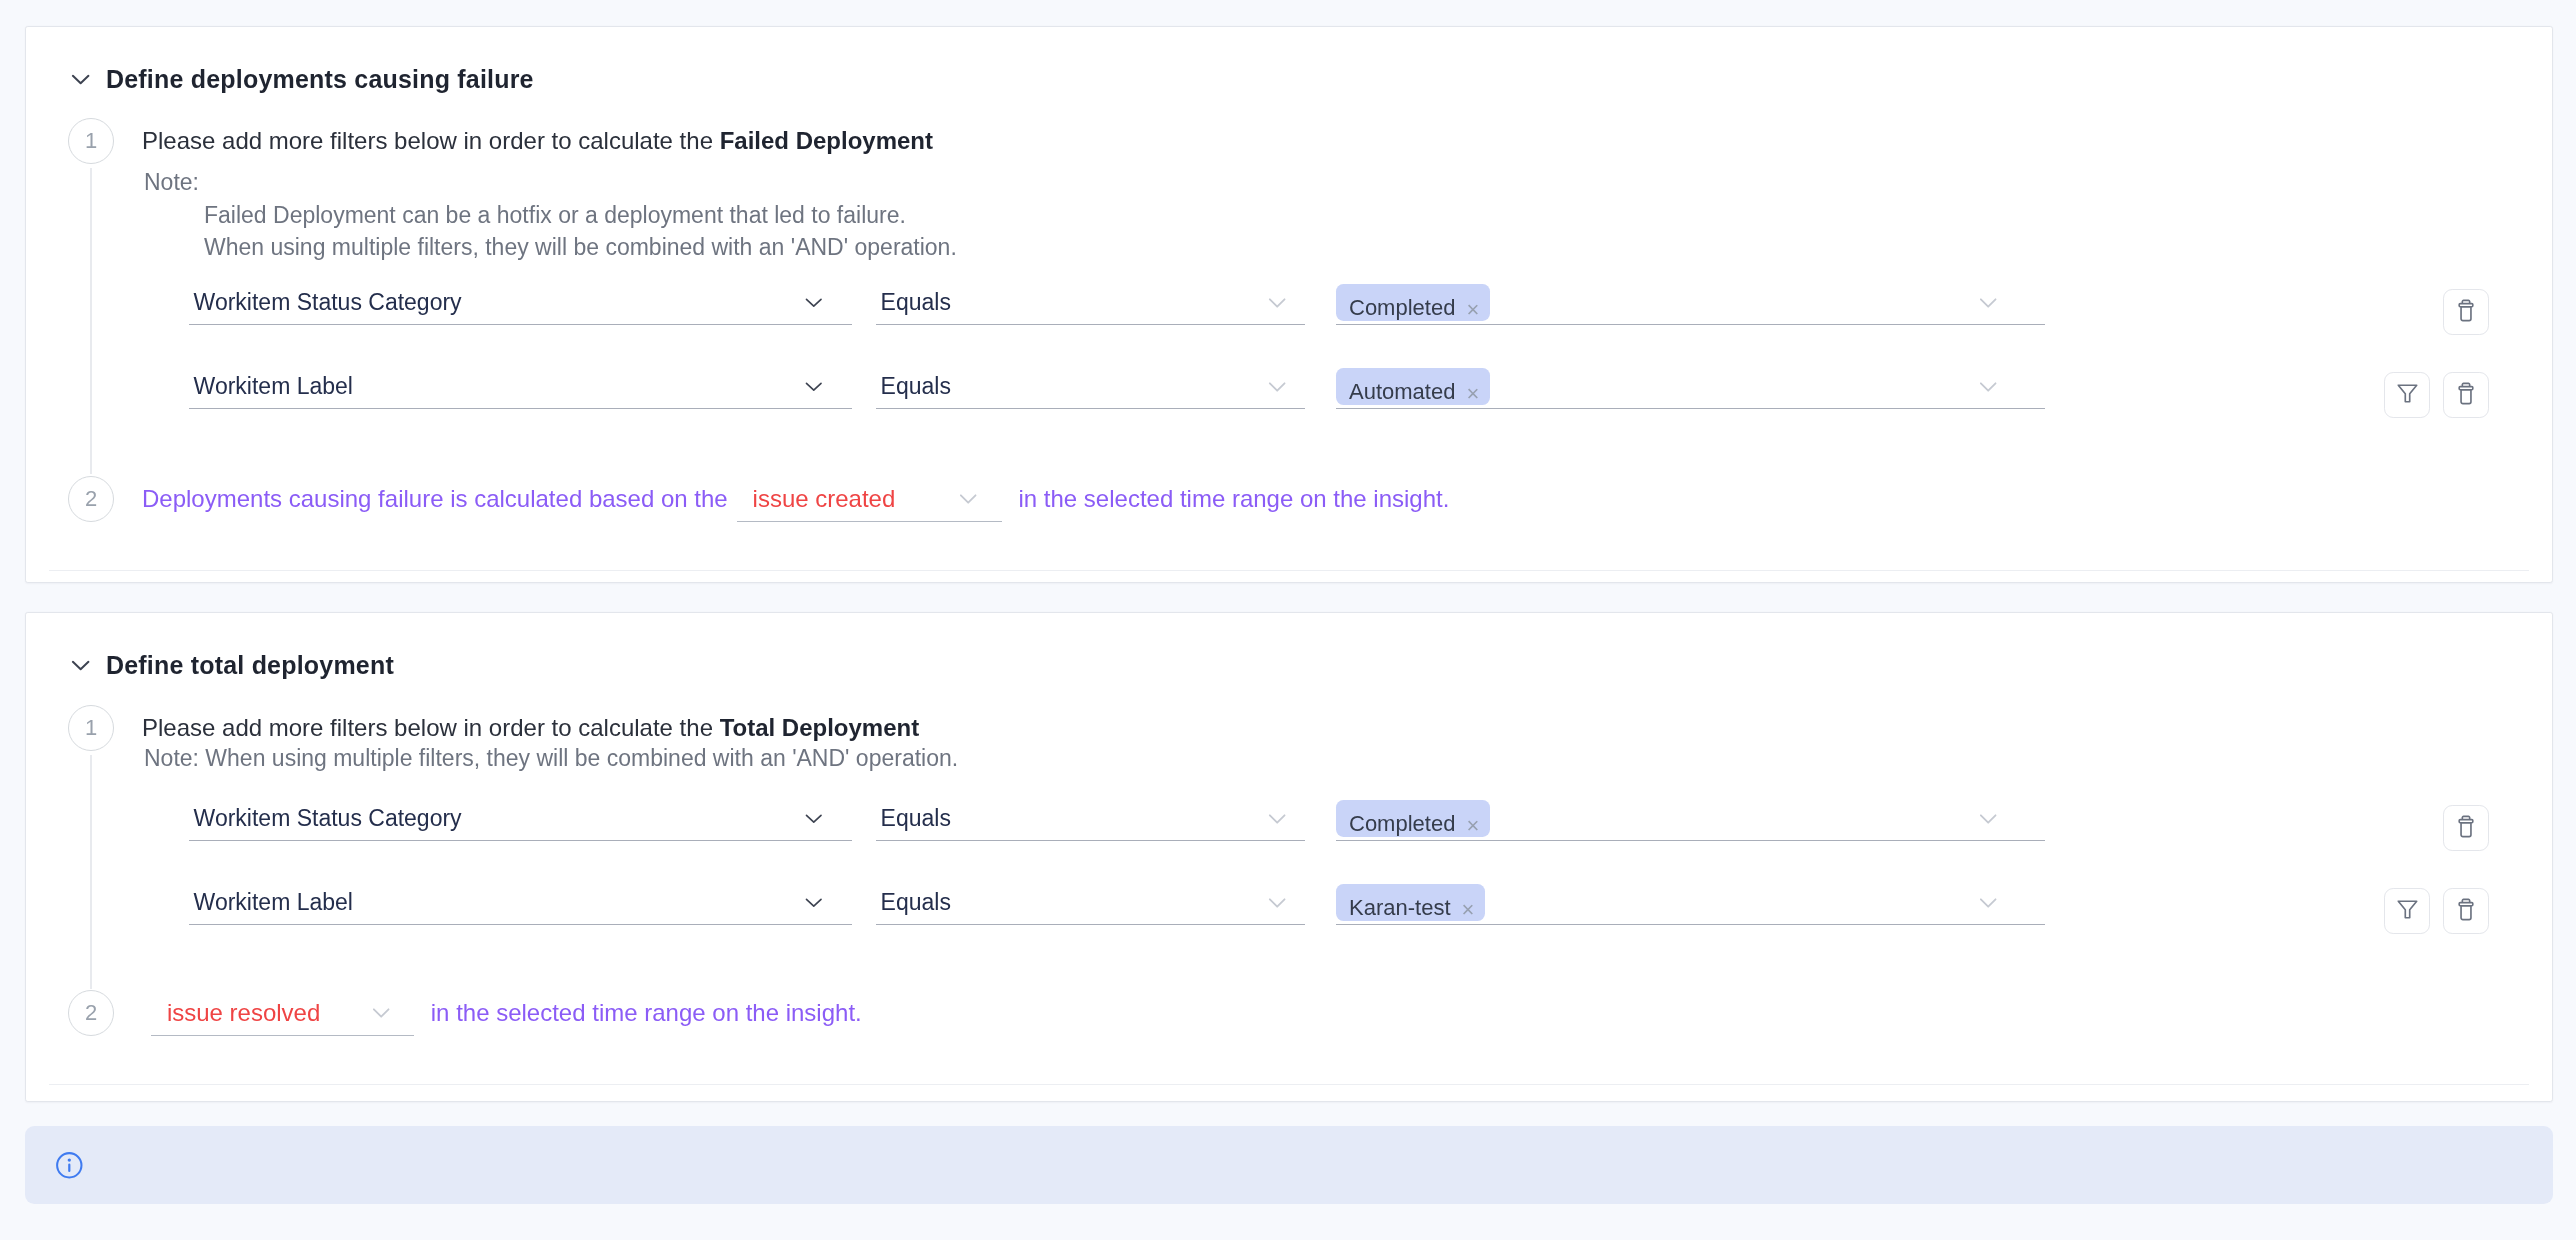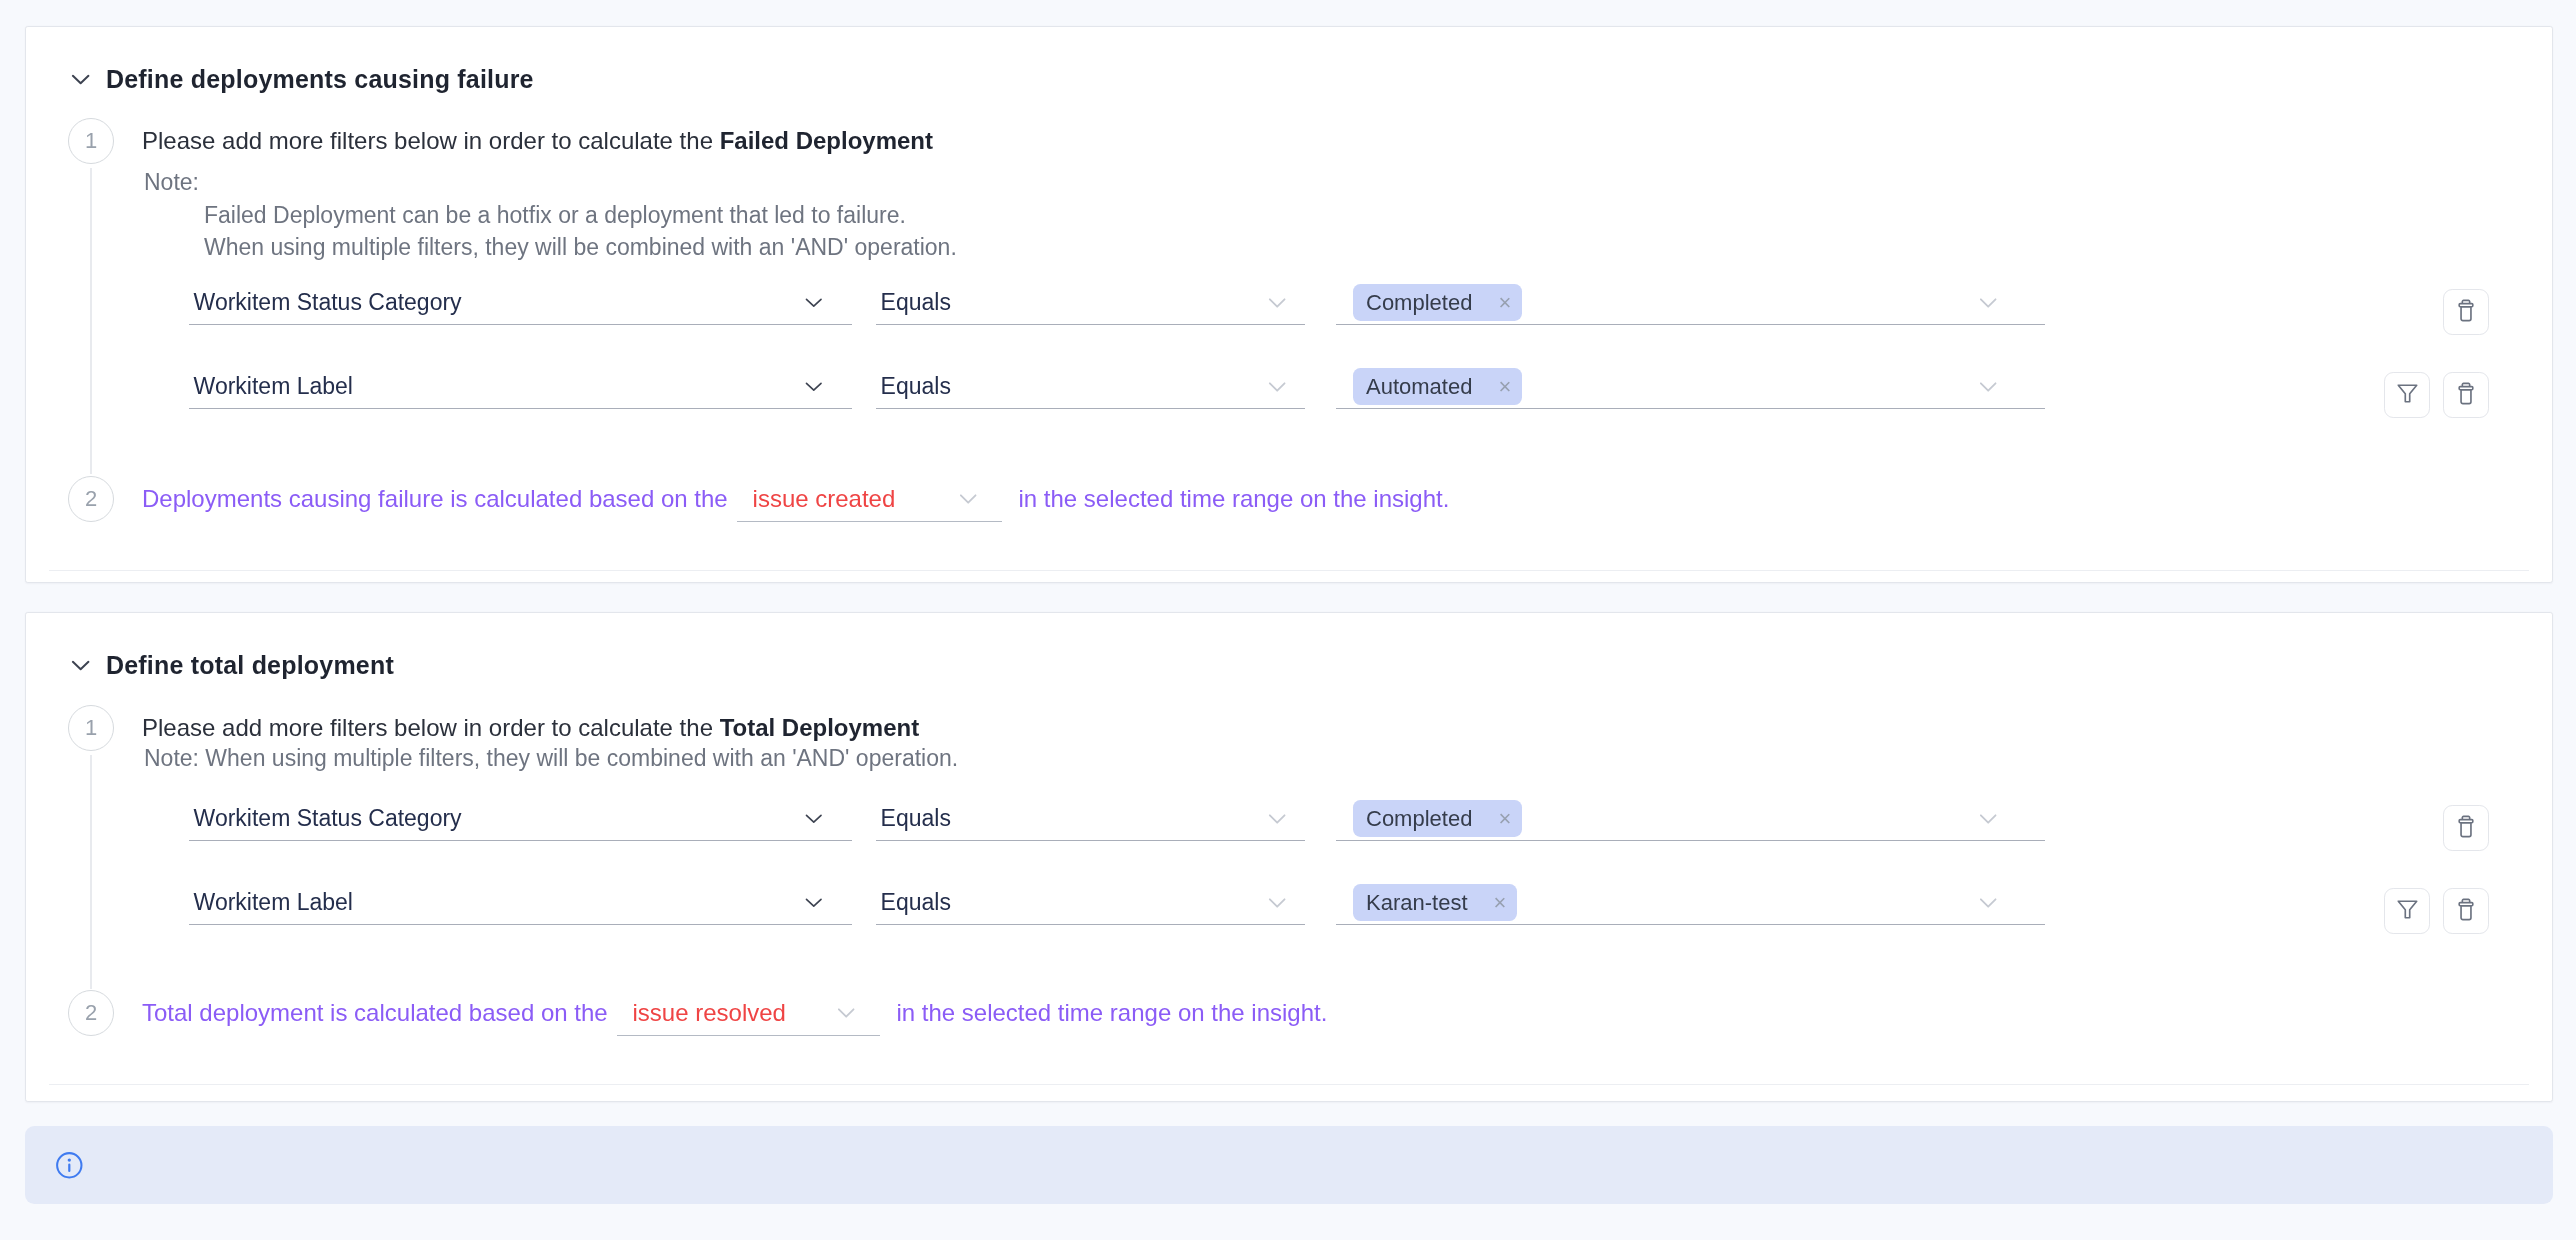--- a/index.html
+++ b/index.html
@@ -54,28 +54,28 @@
     height:44px;
     border-bottom:1.8px solid #a9aeb9;
     display:flex; align-items:center;
   }
   .field .field-text {
     font-size:23px; color:#242e4c; padding-left:4.6px; white-space:nowrap;
   }
   .field .chev { position:absolute; top:50%; transform:translateY(-50%); display:flex; }
 
   .tag {
-    display:inline-flex; align-items:center;
+    display:inline-flex; align-items:flex-end;
     background:#c9d4f8;
     border-radius:7.4px;
     height:37px;
     padding:0 11px 0 13px;
-    margin-left:17px;
+    margin-left:0;
     font-size:22px; color:#353c4b;
-    gap:26px;
+    gap:11px;
   }
   .tag-x { font-size:22px; color:#97a0b0; cursor:default; line-height:1; }
 
   .icon-btn {
     position:absolute;
     width:46px; height:46px;
     border:1.4px solid #e4e6eb;
     border-radius:9.2px;
     background:#fff;
     display:flex; align-items:center; justify-content:center;
@@ -329,21 +329,20 @@
       <svg width="22" height="25" viewBox="0 0 24 27" fill="none" stroke="#6b7280" stroke-width="1.8" stroke-linejoin="round">
         <path d="M8 6 v-2.2 a1.3 1.3 0 0 1 1.3-1.3 h5.4 a1.3 1.3 0 0 1 1.3 1.3 V6"></path>
         <rect x="4.6" y="6" width="14.8" height="3.4" rx="1"></rect>
         <path d="M6.6 9.4 h10.8 v13.2 a2 2 0 0 1 -2 2 h-6.8 a2 2 0 0 1 -2 -2 z"></path>
       </svg>
     </span>
   </div>
 
   <div class="step-circle" style="left:42px; top:377px;">2</div>
   <div class="step2-row" style="left:116px; top:376px;">
-    <span class="txt">Total deployment is calculated based on the</span>
     <span class="inline-select" style="width:263px;">
       <span class="sel-text">issue resolved</span>
       <span class="chev" style="right:24px;">
         <svg width="18.4" height="11" viewBox="0 0 20 12" fill="none">
             <polyline points="2,2 10,10 18,2" stroke="#c6cad2" stroke-width="2" stroke-linecap="round" stroke-linejoin="round"></polyline>
           </svg>
       </span>
     </span>
     <span class="txt">in the selected time range on the insight.</span>
   </div>

